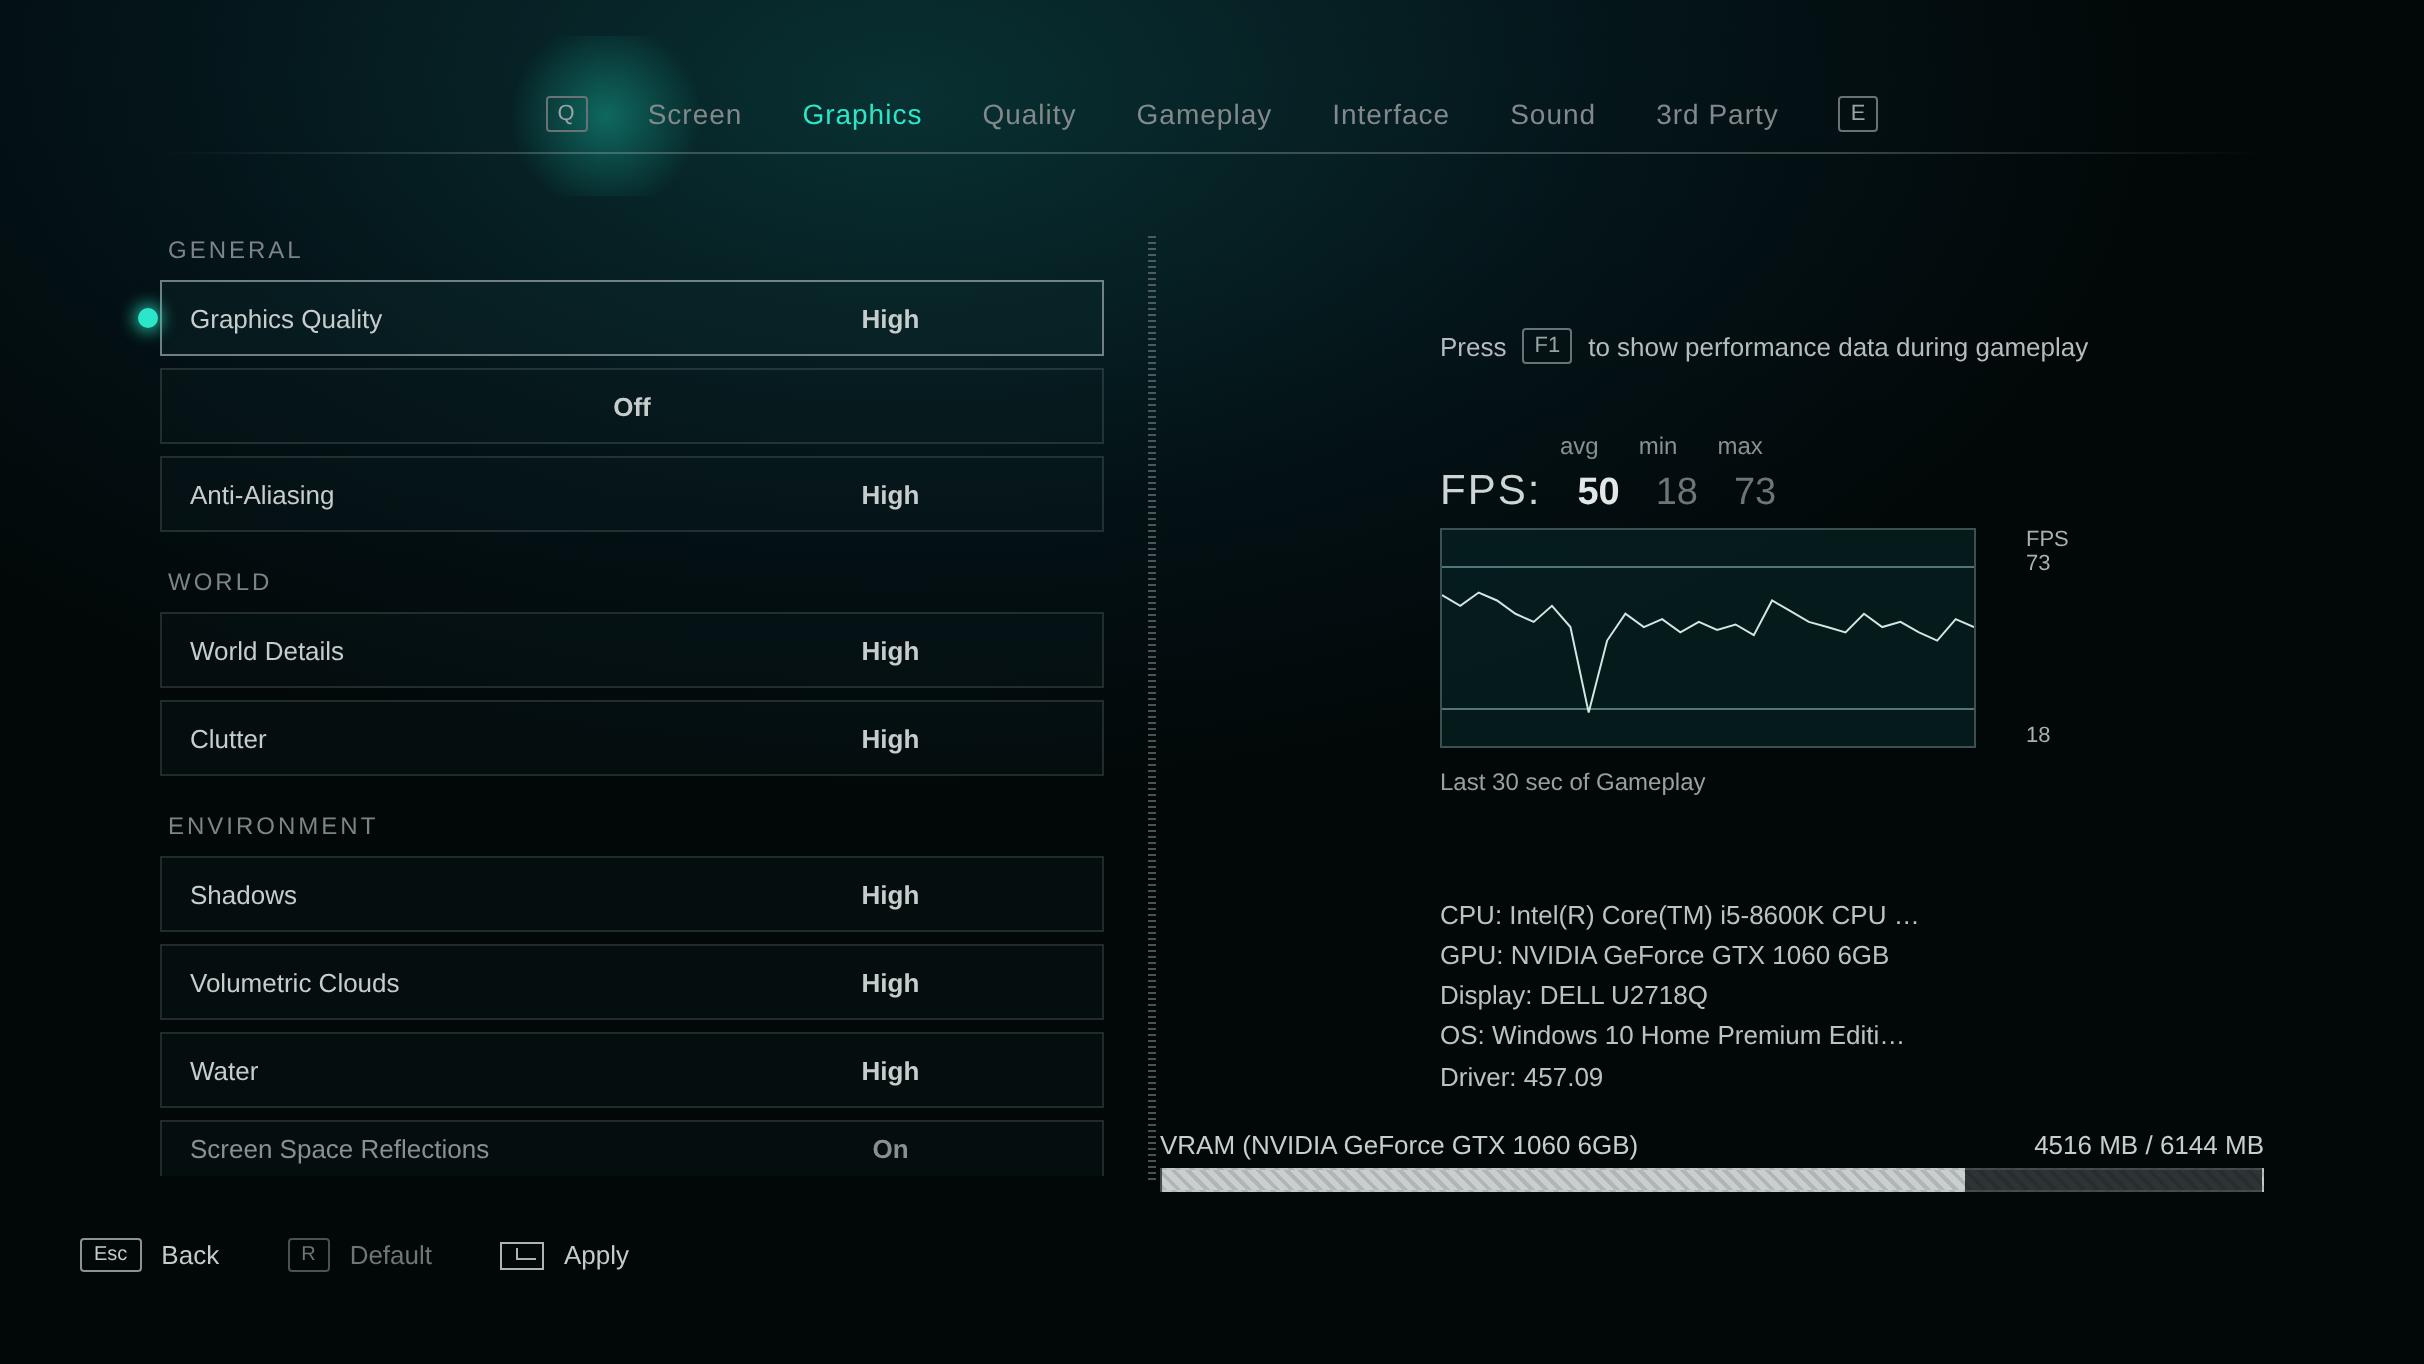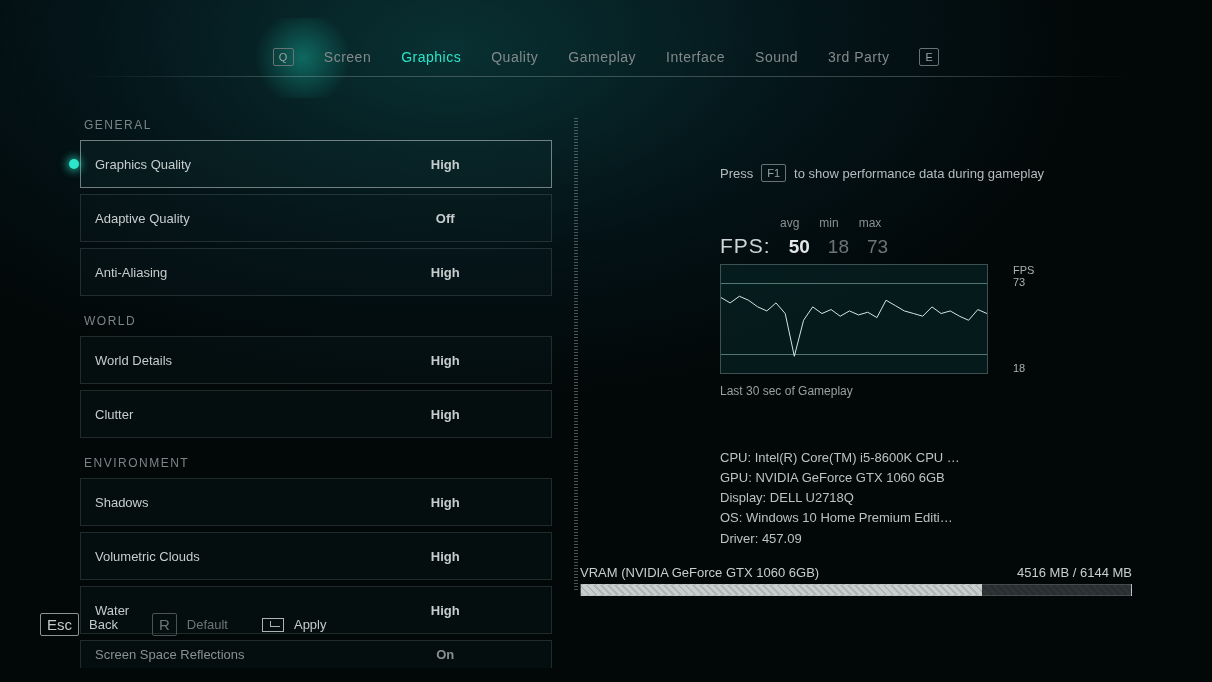--- a/index.html
+++ b/index.html
@@ -40,21 +40,21 @@
   .scrolltrack {
     position: absolute; right: -6px; top: 18px; bottom: 0; width: 4px;
     background: repeating-linear-gradient(#7a8486 0 1px, rgba(0,0,0,0) 1px 3px);
     opacity: 0.6;
   }
   .section-title {
     color: #7c8487; font-size: 12px; letter-spacing: 1.5px; margin: 18px 0 8px 4px;
   }
   .settings { display: flex; flex-direction: column; gap: 6px; }
   .row {
-    display: flex; height: 48px; align-items: center;
+    display: flex; height: 38px; align-items: center;
     border: 1px solid rgba(170,180,180,0.18);
     background: rgba(10,30,34,0.25);
     position: relative;
   }
   .row.selected { border-color: rgba(200,210,210,0.55); background: rgba(14,42,46,0.35); }
   .row .dot {
     position: absolute; left: -12px; top: 50%; transform: translateY(-50%);
     width: 10px; height: 10px; border-radius: 50%;
     background: #2be6c8; box-shadow: 0 0 8px 2px rgba(43,230,200,0.7);
   }
@@ -107,21 +107,21 @@
   
   .footer {
     position: absolute; left: 40px; bottom: 46px;
     display: flex; gap: 34px; align-items: center;
     color: #c5caca; font-size: 13px;
   }
   .footer .grp { display: flex; gap: 10px; align-items: center; }
   .footer .dim { color: #6e7576; }
   .squarekey {
     border: 1px solid #8c9394; color: #c5caca;
-    font-size: 15px; padding: 2px 6px; border-radius: 2px;
+    font-size: 10px; padding: 2px 6px; border-radius: 2px;
   }
   .squarekey.dim { border-color: #4c5254; color: #6e7576; }
   .enterkey {
     display: inline-block; width: 22px; height: 14px;
     border: 1px solid #aeb4b4; position: relative;
   }
   .enterkey::after {
     content: ""; position: absolute; width: 9px; height: 5px;
     border-left: 1px solid #aeb4b4; border-bottom: 1px solid #aeb4b4;
     right: 3px; top: 2px;
@@ -152,21 +152,20 @@
       <div class="scrolltrack"></div>
 
       <div class="section-title">GENERAL</div>
       <div class="settings">
         <div class="row selected">
           <span class="dot"></span>
           <span class="label">Graphics Quality</span>
           <span class="value">High</span>
         </div>
         <div class="row">
-          <span class="label">Adaptive Quality</span>
           <span class="value">Off</span>
         </div>
         <div class="row">
           <span class="label">Anti-Aliasing</span>
           <span class="value">High</span>
         </div>
       </div>
 
       <div class="section-title">WORLD</div>
       <div class="settings">

